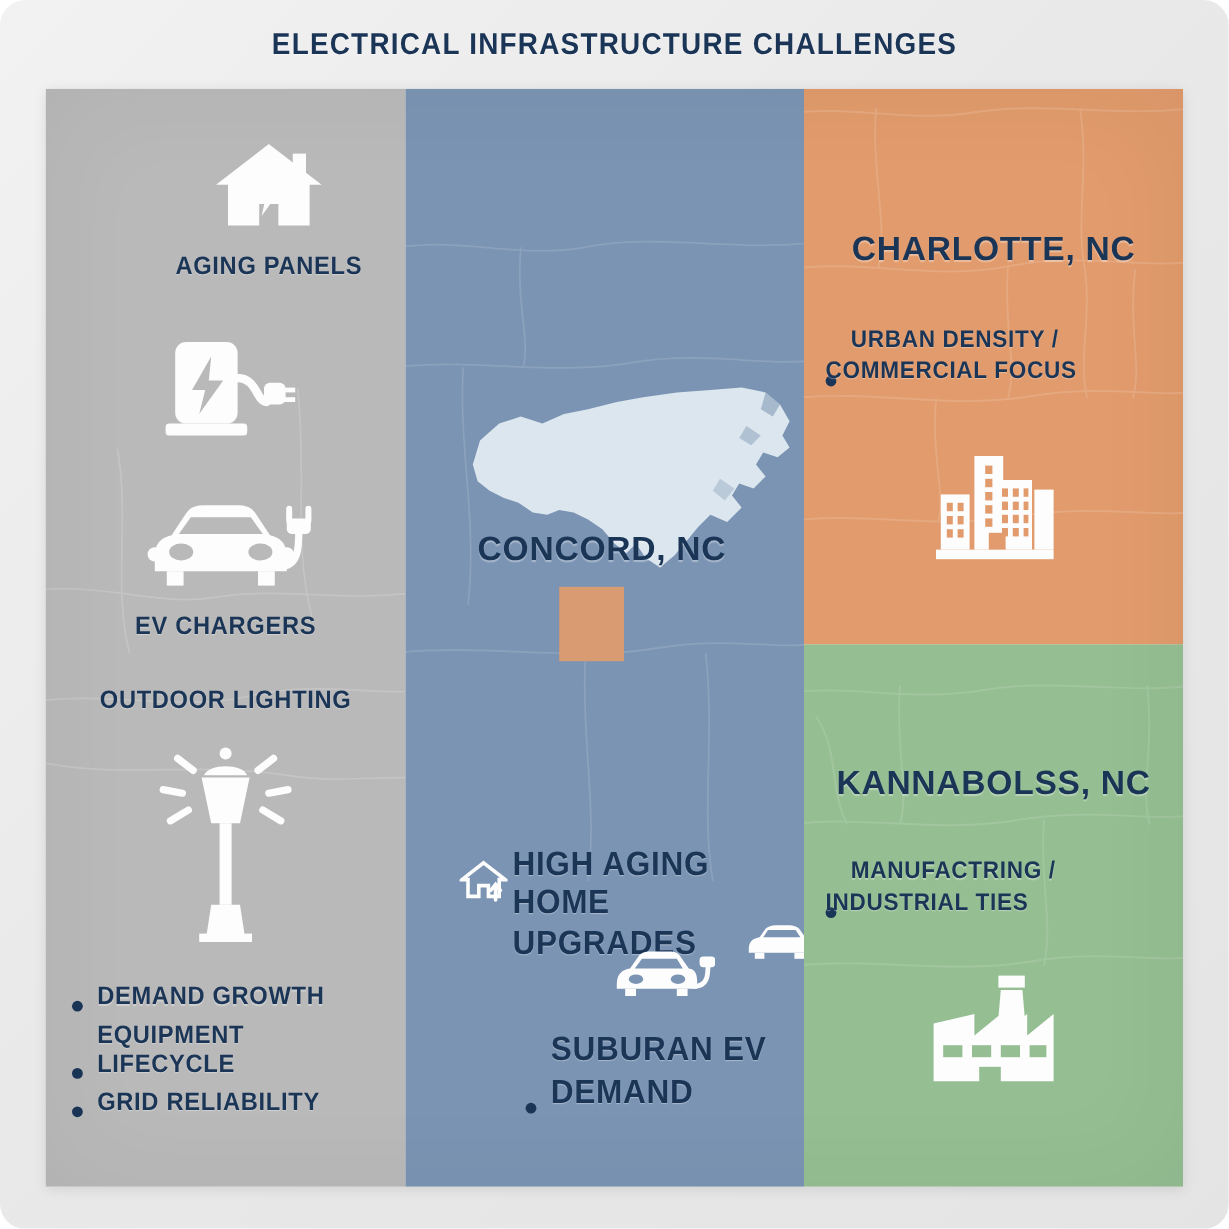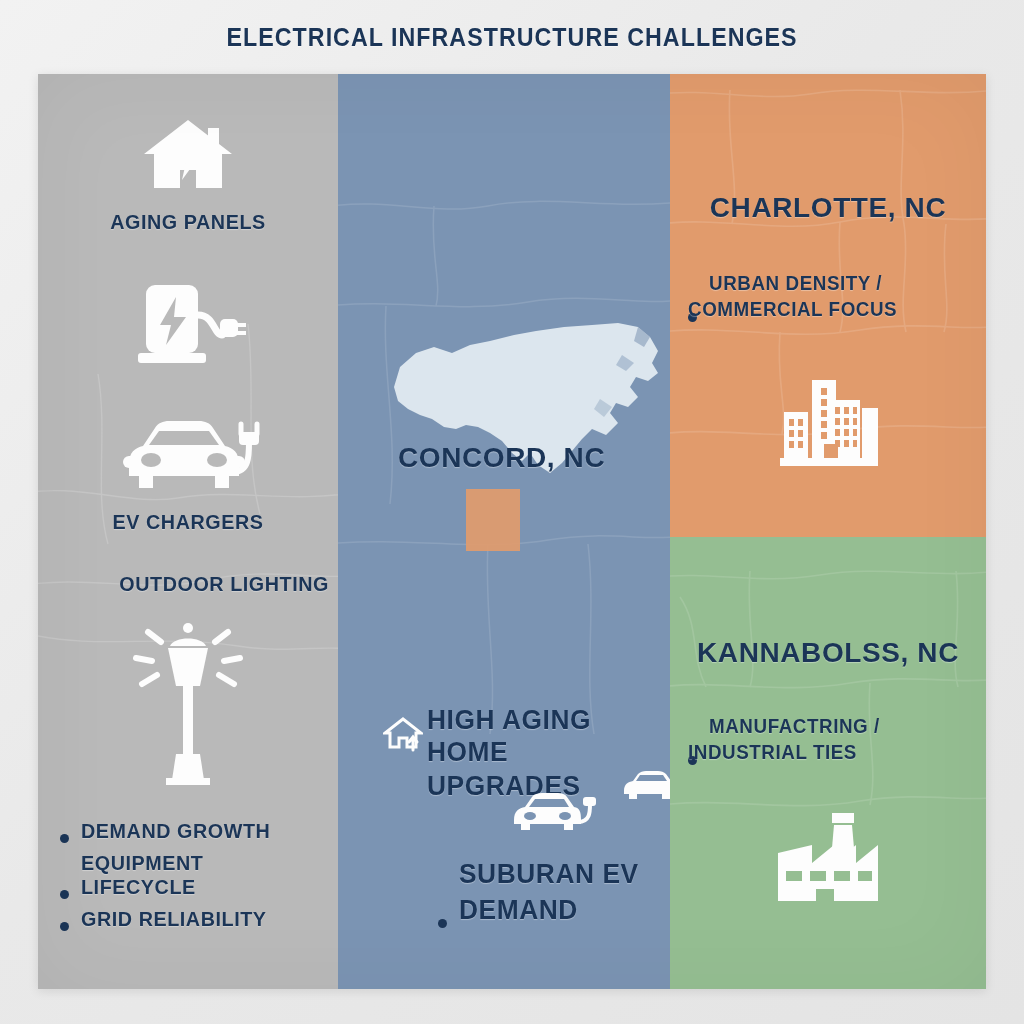--- a/index.html
+++ b/index.html
@@ -13,20 +13,21 @@
     font-family: "Liberation Sans", sans-serif;
     overflow: hidden;
   }
 
   #poster {
     position: relative;
     width: 1024px;
     height: 1024px;
     background: linear-gradient(135deg, #f2f2f2 0%, #e9e9e9 45%, #e4e4e4 100%);
     overflow: hidden;
+    border-radius: 21px;
   }
 
   
   #title-bar {
     position: absolute;
     left: 0;
     top: 0;
     width: 1024px;
     height: 74px;
     display: flex;
@@ -233,21 +234,21 @@
           <g stroke="#ffffff" stroke-width="1.4" fill="none" opacity="0.75">
             <path d="M-20,420 C40,408 90,432 140,424 C200,414 250,430 320,418"></path>
             <path d="M-20,512 C50,500 110,520 170,506 C230,492 280,508 320,500"></path>
             <path d="M60,300 C70,360 56,420 70,470"></path>
             <path d="M210,250 C218,320 206,380 222,440"></path>
             <path d="M-10,560 C60,576 120,560 200,572 C250,580 290,570 320,576"></path>
           </g>
         </svg>
       </div>
 
-      <div class="left-item" style="top:40px;">
+      <div class="left-item" style="top:40px;padding-left:36px;">
         <div class="icon-white" style="display:flex;justify-content:center;">
           <svg width="96" height="80" viewBox="0 0 96 80">
             <path d="M48 6 L92 40 L82 40 L82 74 L56 74 L56 56 L40 56 L40 74 L14 74 L14 40 L4 40 Z"></path>
             <rect x="68" y="14" width="11" height="18"></rect>
             <path d="M50 28 L38 48 L46 48 L42 66 L58 44 L49 44 Z" fill="#b9b9b9"></path>
           </svg>
         </div>
         <div class="cap center label-md" style="margin-top:16px;">AGING PANELS</div>
       </div>
 
@@ -278,21 +279,21 @@
             <rect x="26" y="64" width="14" height="12" fill="#fdfdfd"></rect>
             <rect x="102" y="64" width="14" height="12" fill="#fdfdfd"></rect>
             <path d="M120 60 C136 60 136 44 136 30" stroke="#fdfdfd" stroke-width="6" fill="none" stroke-linecap="round"></path>
             <path d="M128 22 L128 12 M144 22 L144 12" stroke="#fdfdfd" stroke-width="5" stroke-linecap="round"></path>
             <rect x="126" y="20" width="20" height="13" rx="4" fill="#fdfdfd"></rect>
           </svg>
         </div>
         <div class="cap center label-md" style="margin-top:14px;">EV CHARGERS</div>
       </div>
 
-      <div class="left-item" style="top:498px;text-align:right;">
+      <div class="left-item" style="top:498px;">
         <div class="cap center label-md">OUTDOOR LIGHTING</div>
         <div style="display:flex;justify-content:center;margin-top:22px;">
           <svg width="120" height="168" viewBox="0 0 120 168">
             <circle cx="60" cy="10" r="5" fill="#fdfdfd"></circle>
             <path d="M42 28 C46 18 74 18 78 28 Z" fill="#fdfdfd"></path>
             <path d="M40 30 L80 30 L72 68 L48 68 Z" fill="#fdfdfd"></path>
             <rect x="55" y="68" width="10" height="68" fill="#fdfdfd"></rect>
             <path d="M48 136 L72 136 L76 162 L44 162 Z" fill="#fdfdfd"></path>
             <rect x="38" y="160" width="44" height="7" fill="#fdfdfd"></rect>
             <g stroke="#fdfdfd" stroke-width="6" stroke-linecap="round">

